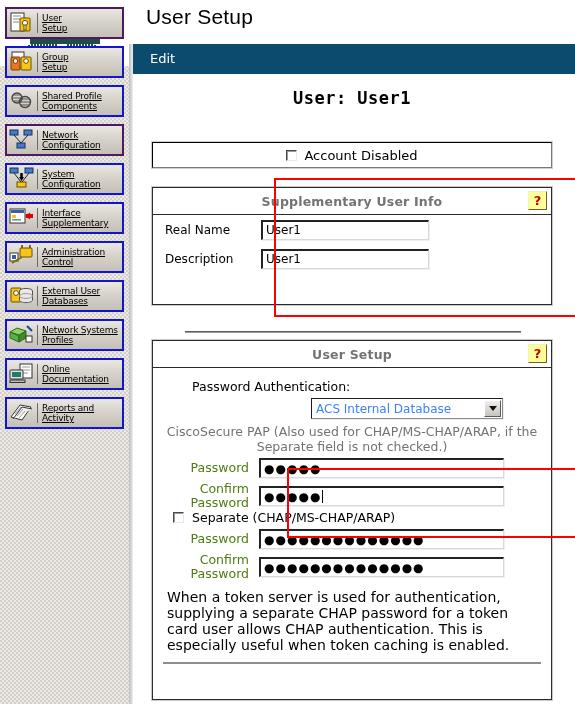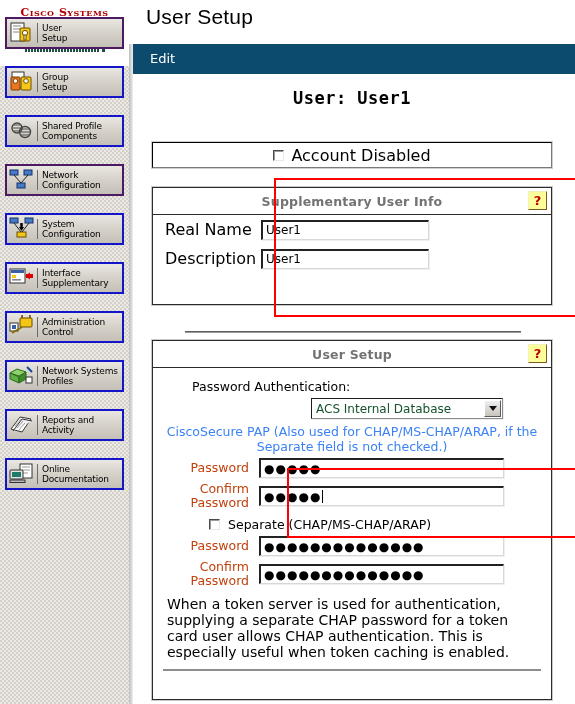--- a/index.html
+++ b/index.html
@@ -50,28 +50,29 @@
   }
   #logo-bridge {
     position: relative;
     margin: 3px auto 0;
     width: 86px; height: 36px;
   }
   #logo-bridge svg { display: block; }
 
   .nav-btn {
     position: relative;
-    margin: 17px 5px 0 5px;
+    margin: 7px 5px 0 5px;
     height: 32px;
     background: linear-gradient(180deg, #e9e7e1 0%, #d6d2ca 48%, #c4c0b8 100%);
     border: 2px solid #1414c8;
     display: flex;
     align-items: center;
     cursor: pointer;
     overflow: hidden;
+    text-decoration: underline;
   }
   .nav-btn.visited { border-color: #4b1a63; }
   .nav-ico {
     width: 30px; height: 28px;
     flex: 0 0 30px;
     display: flex; align-items: center; justify-content: center;
   }
   .nav-div {
     width: 1px; height: 20px;
     background: #6b6b6b;
@@ -165,21 +166,21 @@
     border-right: 1px solid #e8e8e8;
     border-bottom: 1px solid #e8e8e8;
     box-shadow: inset 1px 1px 0 #9b9b9b;
     display: inline-block;
     flex: 0 0 11px;
     cursor: pointer;
   }
 
   .body-txt {
     font-family: "DejaVu Sans", sans-serif;
-    font-size: 16px;
+    font-size: 13px;
     color: #000000;
   }
 
   
   #supp-panel {
     position: absolute;
     left: 23px; top: 187px;
     width: 400px; height: 118px;
     background: #ffffff;
     border: 1px solid #2b2b2b;
@@ -220,21 +221,21 @@
   }
 
   .field-row {
     display: flex;
     align-items: center;
     height: 29px;
     padding-left: 12px;
   }
   .field-lbl {
     font-family: "DejaVu Sans", sans-serif;
-    font-size: 16px;
+    font-size: 12px;
     color: #000000;
   }
   .txtin {
     background: #ffffff;
     border-top: 2px solid #222222;
     border-left: 2px solid #222222;
     border-right: 1px solid #d8d8d8;
     border-bottom: 1px solid #d8d8d8;
     box-shadow: 1px 1px 0 #efefef;
     font-family: "DejaVu Sans", sans-serif;
@@ -284,21 +285,21 @@
     border-right: 1px solid #8a8a8a;
     border-bottom: 1px solid #8a8a8a;
     box-shadow: 1px 1px 0 #efefef;
     padding-left: 4px;
     cursor: pointer;
   }
   .selbox-val {
     flex: 1;
     font-family: "DejaVu Sans", sans-serif;
     font-size: 12px;
-    color: #14532d;
+    color: #3b82f6;
   }
   .sel-arrow {
     width: 17px; height: 17px;
     margin-right: 1px;
     background: linear-gradient(180deg,#efefef,#c8c4bc);
     border-top: 1px solid #ffffff;
     border-left: 1px solid #ffffff;
     border-right: 1px solid #5a5a5a;
     border-bottom: 1px solid #5a5a5a;
     display: flex; align-items: center; justify-content: center;
@@ -311,37 +312,37 @@
     border-right: 4px solid transparent;
     border-top: 5px solid #111111;
   }
 
   #pap-note {
     margin: 5px 11px 0 11px;
     font-family: "DejaVu Sans", sans-serif;
     font-size: 12.5px;
     line-height: 15px;
     text-align: center;
-    color: #3b82f6;
+    color: #737373;
   }
 
   .pw-row {
     display: flex;
     align-items: center;
     margin-top: 4px;
     padding-left: 14px;
   }
   .pw-lbl {
     width: 92px;
     text-align: right;
     padding-right: 10px;
     font-family: "DejaVu Sans", sans-serif;
     font-size: 12.5px;
     line-height: 14px;
-    color: #c2410c;
+    color: #4d7c0f;
   }
   .pw-in {
     width: 245px; height: 20px;
     background: #ffffff;
     border-top: 2px solid #222222;
     border-left: 2px solid #222222;
     border-right: 1px solid #d8d8d8;
     border-bottom: 1px solid #d8d8d8;
     box-shadow: 1px 1px 0 #efefef;
     font-family: "DejaVu Sans", sans-serif;
@@ -358,22 +359,21 @@
     content: "";
     display: inline-block;
     width: 1px; height: 13px;
     background: #000000;
     margin-left: 1px;
   }
 
   #sep-chk-row {
     display: flex;
     align-items: center;
-    margin-top: 7px;
-    padding-left: 56px;
+    padding-left: 20px;
     gap: 8px;
   }
 
   #token-note {
     margin: 8px 14px 0 14px;
     font-family: "DejaVu Sans", sans-serif;
     font-size: 14px;
     line-height: 16px;
     color: #000000;
   }
@@ -533,56 +533,70 @@
               <path d="M3 18 13 12" stroke="#8a6d00" stroke-width="2"></path>
             </svg>
           </span>
           <span class="nav-div"></span>
           <span class="nav-label">Administration
 Control</span>
         </div>
         <div class="nav-btn">
           <span class="nav-ico">
             <svg width="26" height="24" viewBox="0 0 26 24">
+              <rect x="2" y="4" width="10" height="14" rx="1" fill="#f5c518" stroke="#6b4e00"></rect>
+              <circle cx="7" cy="9" r="2.4" fill="#fff" stroke="#6b4e00"></circle>
+              <ellipse cx="17" cy="7" rx="6.5" ry="2.6" fill="#e9e9e9" stroke="#555"></ellipse>
+              <path d="M10.5 7v9c0 1.5 3 2.6 6.5 2.6s6.5-1.1 6.5-2.6V7" fill="#e9e9e9" stroke="#555"></path>
+              <ellipse cx="17" cy="12" rx="6.5" ry="2.4" fill="none" stroke="#999"></ellipse>
+            </svg>
+          </span>
+          <span class="nav-div"></span>
+          <span class="nav-label">External User
+Databases</span>
+        </div>
+        <div class="nav-btn">
+          <span class="nav-ico">
+            <svg width="26" height="24" viewBox="0 0 26 24">
               <path d="M1 9 8 5l9 3-7 4z" fill="#8ed16a" stroke="#2b6b1e"></path>
               <path d="M1 9v6l9 4v-6z" fill="#5fb043" stroke="#2b6b1e"></path>
               <path d="M10 13v6l7-4V8z" fill="#3f8c2c" stroke="#2b6b1e"></path>
               <path d="M18 3l5 5" stroke="#1547a0" stroke-width="2"></path>
               <rect x="17" y="13" width="6" height="6" fill="#fff" stroke="#333"></rect>
             </svg>
           </span>
           <span class="nav-div"></span>
           <span class="nav-label">Network Systems
 Profiles</span>
         </div>
         <div class="nav-btn">
           <span class="nav-ico">
             <svg width="26" height="24" viewBox="0 0 26 24">
-              <path d="M2 16 11 4l11 2-9 13z" fill="#fff" stroke="#333"></path>
-              <path d="M4 18 13 6l10 2" fill="#f0f0f0" stroke="#333"></path>
-              <path d="M6 13l6-7M8 15l6-7M10 17l6-7" stroke="#888" stroke-width=".8"></path>
-            </svg>
-          </span>
-          <span class="nav-div"></span>
-          <span class="nav-label">Reports and
-Activity</span>
-        </div>
-        <div class="nav-btn">
-          <span class="nav-ico">
-            <svg width="26" height="24" viewBox="0 0 26 24">
               <rect x="11" y="2" width="12" height="14" fill="#fff" stroke="#333"></rect>
               <path d="M13 5h8M13 8h8M13 11h6" stroke="#999"></path>
               <rect x="1" y="8" width="13" height="9" rx="1" fill="#e3e3e3" stroke="#333"></rect>
               <rect x="3" y="10" width="9" height="5" fill="#1f7a6a"></rect>
               <rect x="1" y="18" width="15" height="2.5" fill="#bdbdbd" stroke="#333"></rect>
             </svg>
           </span>
           <span class="nav-div"></span>
           <span class="nav-label">Online
 Documentation</span>
+        </div>
+        <div class="nav-btn">
+          <span class="nav-ico">
+            <svg width="26" height="24" viewBox="0 0 26 24">
+              <path d="M2 16 11 4l11 2-9 13z" fill="#fff" stroke="#333"></path>
+              <path d="M4 18 13 6l10 2" fill="#f0f0f0" stroke="#333"></path>
+              <path d="M6 13l6-7M8 15l6-7M10 17l6-7" stroke="#888" stroke-width=".8"></path>
+            </svg>
+          </span>
+          <span class="nav-div"></span>
+          <span class="nav-label">Reports and
+Activity</span>
         </div>
       </div>
   </div>
 
   <div id="main">
     <div id="main-scroll-edge"></div>
 
     <div id="page-title">User Setup</div>
 
     <div id="edit-bar">

